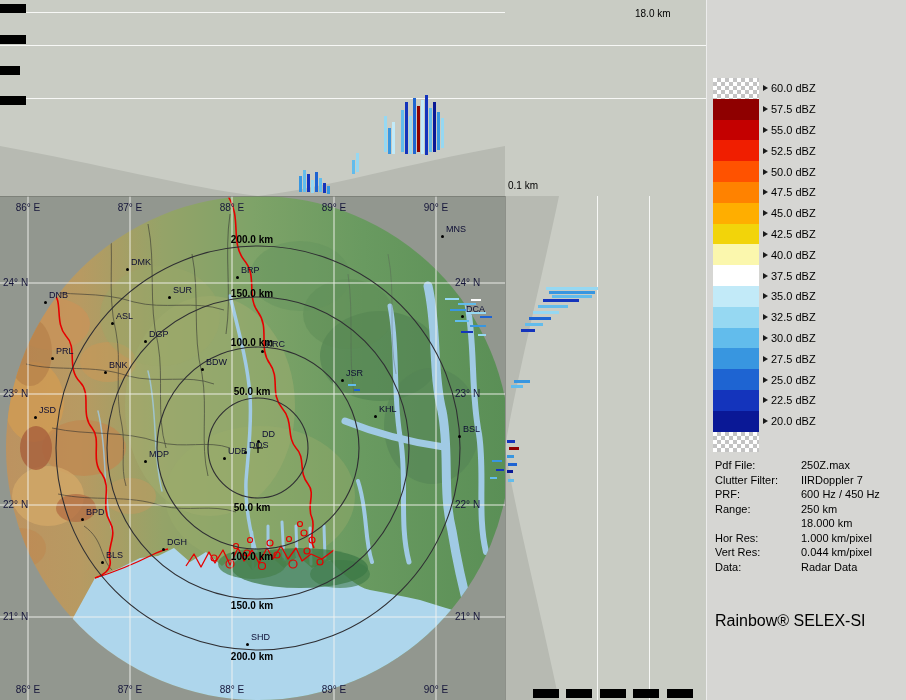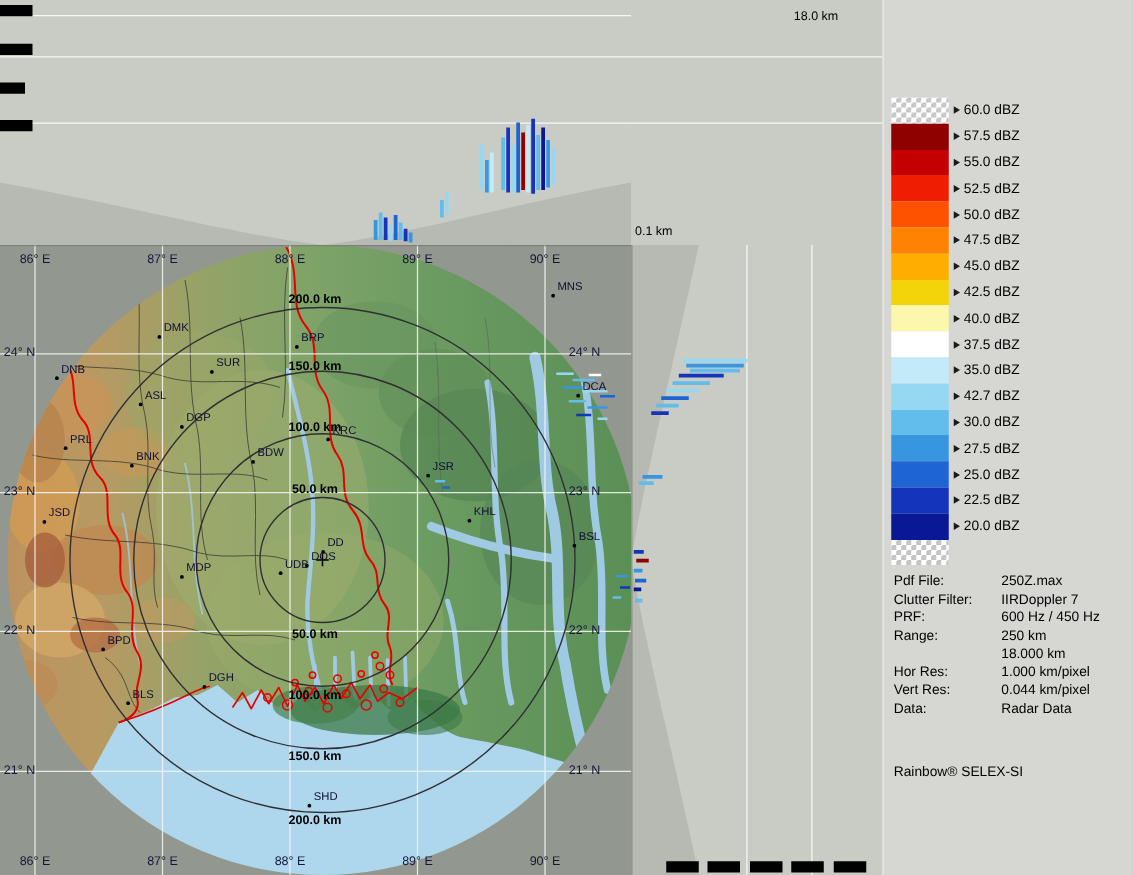--- a/index.html
+++ b/index.html
@@ -1,21 +1,21 @@
 <!DOCTYPE html>
 <html><head>
 <meta charset="utf-8">
 <style>
   html,body{margin:0;padding:0;background:#c9ccc4;}
   .screen{position:relative;width:906px;height:700px;overflow:hidden;
           font-family:Liberation Sans, sans-serif;color:#000;}
   .panel-top{position:absolute;left:0;top:0;width:505px;height:196px;background:#c9ccc4;}
   .panel-corner{position:absolute;left:505px;top:0;width:201px;height:196px;background:#c9ccc4;}
   .panel-side{position:absolute;left:505px;top:196px;width:201px;height:504px;background:#c9ccc4;}
-  .map-panel{position:absolute;left:0;top:196px;width:505px;height:504px;background:#ef4444;}
+  .map-panel{position:absolute;left:0;top:196px;width:505px;height:504px;background:#8b5cf6;}
   .legend-panel{position:absolute;left:706px;top:0;width:200px;height:700px;background:#d6d6d3;
                 border-left:1px solid #ececec;box-sizing:border-box;}
   .abs-fill{position:absolute;left:0;top:0;right:0;bottom:0;}
   .tickbox{position:absolute;background:#000;}
   .hline{position:absolute;left:0;right:0;height:1px;background:rgba(255,255,255,.85);}
   .vline{position:absolute;top:0;bottom:0;width:1px;background:rgba(255,255,255,.85);}
   .seam{position:absolute;top:0;bottom:0;left:0;width:1px;background:rgba(90,94,86,.45);}
   .axis-label{position:absolute;font-size:10px;color:#000;white-space:nowrap;}
   .title-block{padding-top:7px;}
   .title-line{text-align:center;font-size:13px;line-height:20px;color:#000;}
@@ -26,21 +26,21 @@
     background-image:linear-gradient(45deg,#c3c3c3 25%,transparent 25%,transparent 75%,#c3c3c3 75%),
                      linear-gradient(45deg,#c3c3c3 25%,transparent 25%,transparent 75%,#c3c3c3 75%);
     background-position:0 0,4px 4px;background-size:8px 8px;}
   .llabel{display:flex;align-items:center;margin-left:4px;font-size:11px;white-space:nowrap;}
   .larrow{width:0;height:0;border-left:5px solid #1a1a1a;border-top:3.5px solid transparent;
           border-bottom:3.5px solid transparent;margin-right:3px;}
   .info{position:absolute;left:8px;top:458px;right:2px;font-size:11px;}
   .irow{display:flex;height:14.5px;line-height:14.5px;}
   .ilabel{width:86px;flex:none;white-space:nowrap;}
   .ivalue{white-space:nowrap;}
-  .brand{position:absolute;left:8px;top:612px;font-size:11px;white-space:nowrap;}
+  .brand{position:absolute;left:8px;top:612px;font-size:16px;white-space:nowrap;}
   .geo-label{position:absolute;font-size:10px;color:#16163a;transform:translateX(-50%);white-space:nowrap;}
   .lat-left{transform:none;}
   .ring-label{position:absolute;font-size:10px;font-weight:bold;color:#000;
               transform:translateX(-50%);white-space:nowrap;}
   .city{position:absolute;}
   .city-dot{position:absolute;left:-1px;top:-1px;width:3px;height:3px;background:#000;border-radius:50%;}
   .city-label{position:absolute;left:4px;top:-12px;font-size:9px;color:#0d0d33;white-space:nowrap;}
   .echo{position:absolute;}
 </style>
 </head>
@@ -471,21 +471,21 @@
           <div class="lswatch" style="background: rgb(194, 234, 248);"></div>
           <div class="llabel">
             <div class="larrow"></div>
             <div>35.0 dBZ</div>
           </div>
         </div>
         <div class="lrow">
           <div class="lswatch" style="background: rgb(150, 216, 242);"></div>
           <div class="llabel">
             <div class="larrow"></div>
-            <div>42.7 dBZ</div>
+            <div>32.5 dBZ</div>
           </div>
         </div>
         <div class="lrow">
           <div class="lswatch" style="background: rgb(98, 188, 236);"></div>
           <div class="llabel">
             <div class="larrow"></div>
             <div>30.0 dBZ</div>
           </div>
         </div>
         <div class="lrow">

